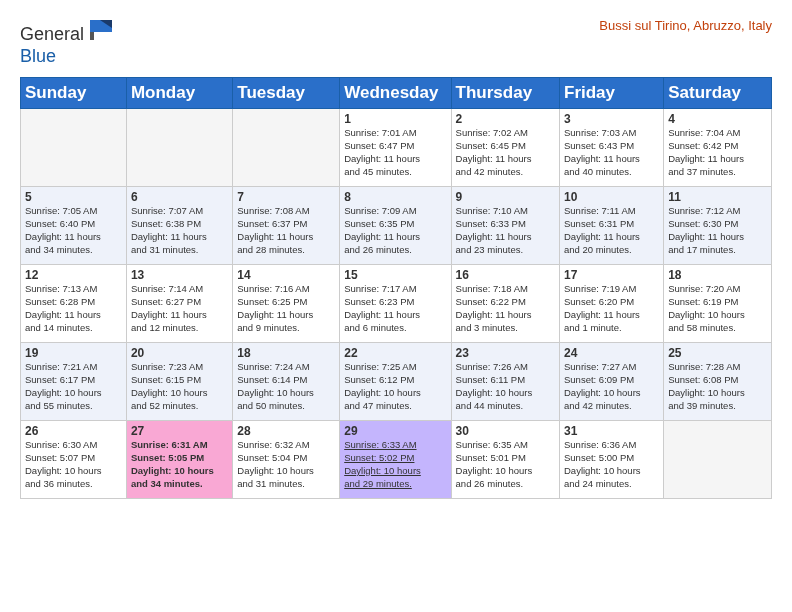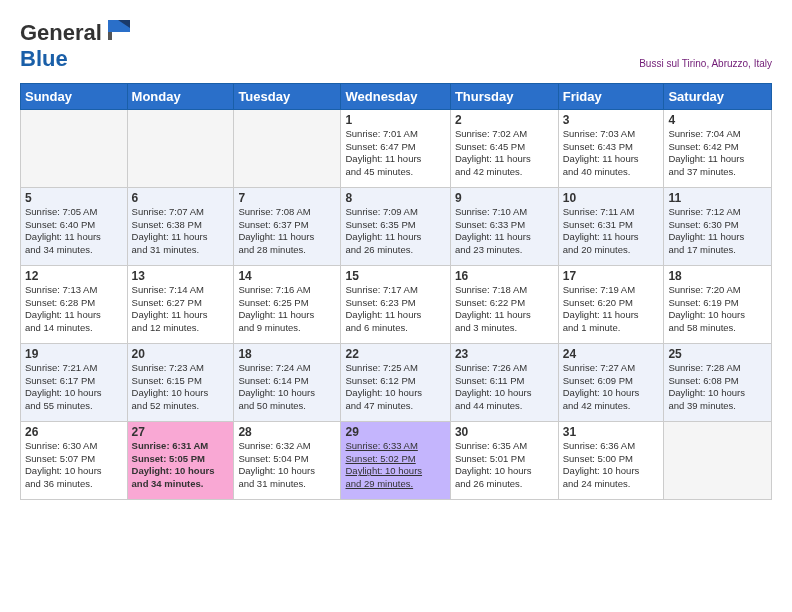--- a/index.html
+++ b/index.html
@@ -19,53 +19,52 @@
       display: flex;
       justify-content: space-between;
       align-items: flex-start;
       margin-bottom: 10px;
     }
     .logo {
       display: flex;
       align-items: center;
     }
     .logo-text {
-      font-size: 22px;
-      font-weight: bold;
+      font-size: 18px;
+      font-weight: normal;
       line-height: 1.2;
     }
     .logo-general { color: #333; }
     .logo-blue { color: #1a5fa8; }
     .logo-icon {
       width: 28px;
       height: 22px;
       margin-left: 2px;
     }
     .title-block {
       text-align: right;
     }
     .month-title {
       font-size: 32px;
       font-weight: normal;
       color: #333;
     }
     .subtitle {
-      font-size: 10px;
-      color: #701a75;
-      margin-top: 40px;
+      font-size: 13px;
+      color: #c2410c;
     }
     .calendar {
       width: 100%;
       border-collapse: collapse;
       border: 1px solid #ccc;
     }
     .calendar th {
       background-color: #2a6fc9;
       color: white;
-      font-size: 13px;
+      font-size: 17px;
       padding: 5px 4px;
       text-align: left;
       border: 1px solid #1a5fa8;
       font-weight: bold;
     }
     .calendar td {
       vertical-align: top;
       width: 113px;
       min-height: 75px;
       height: 78px;

